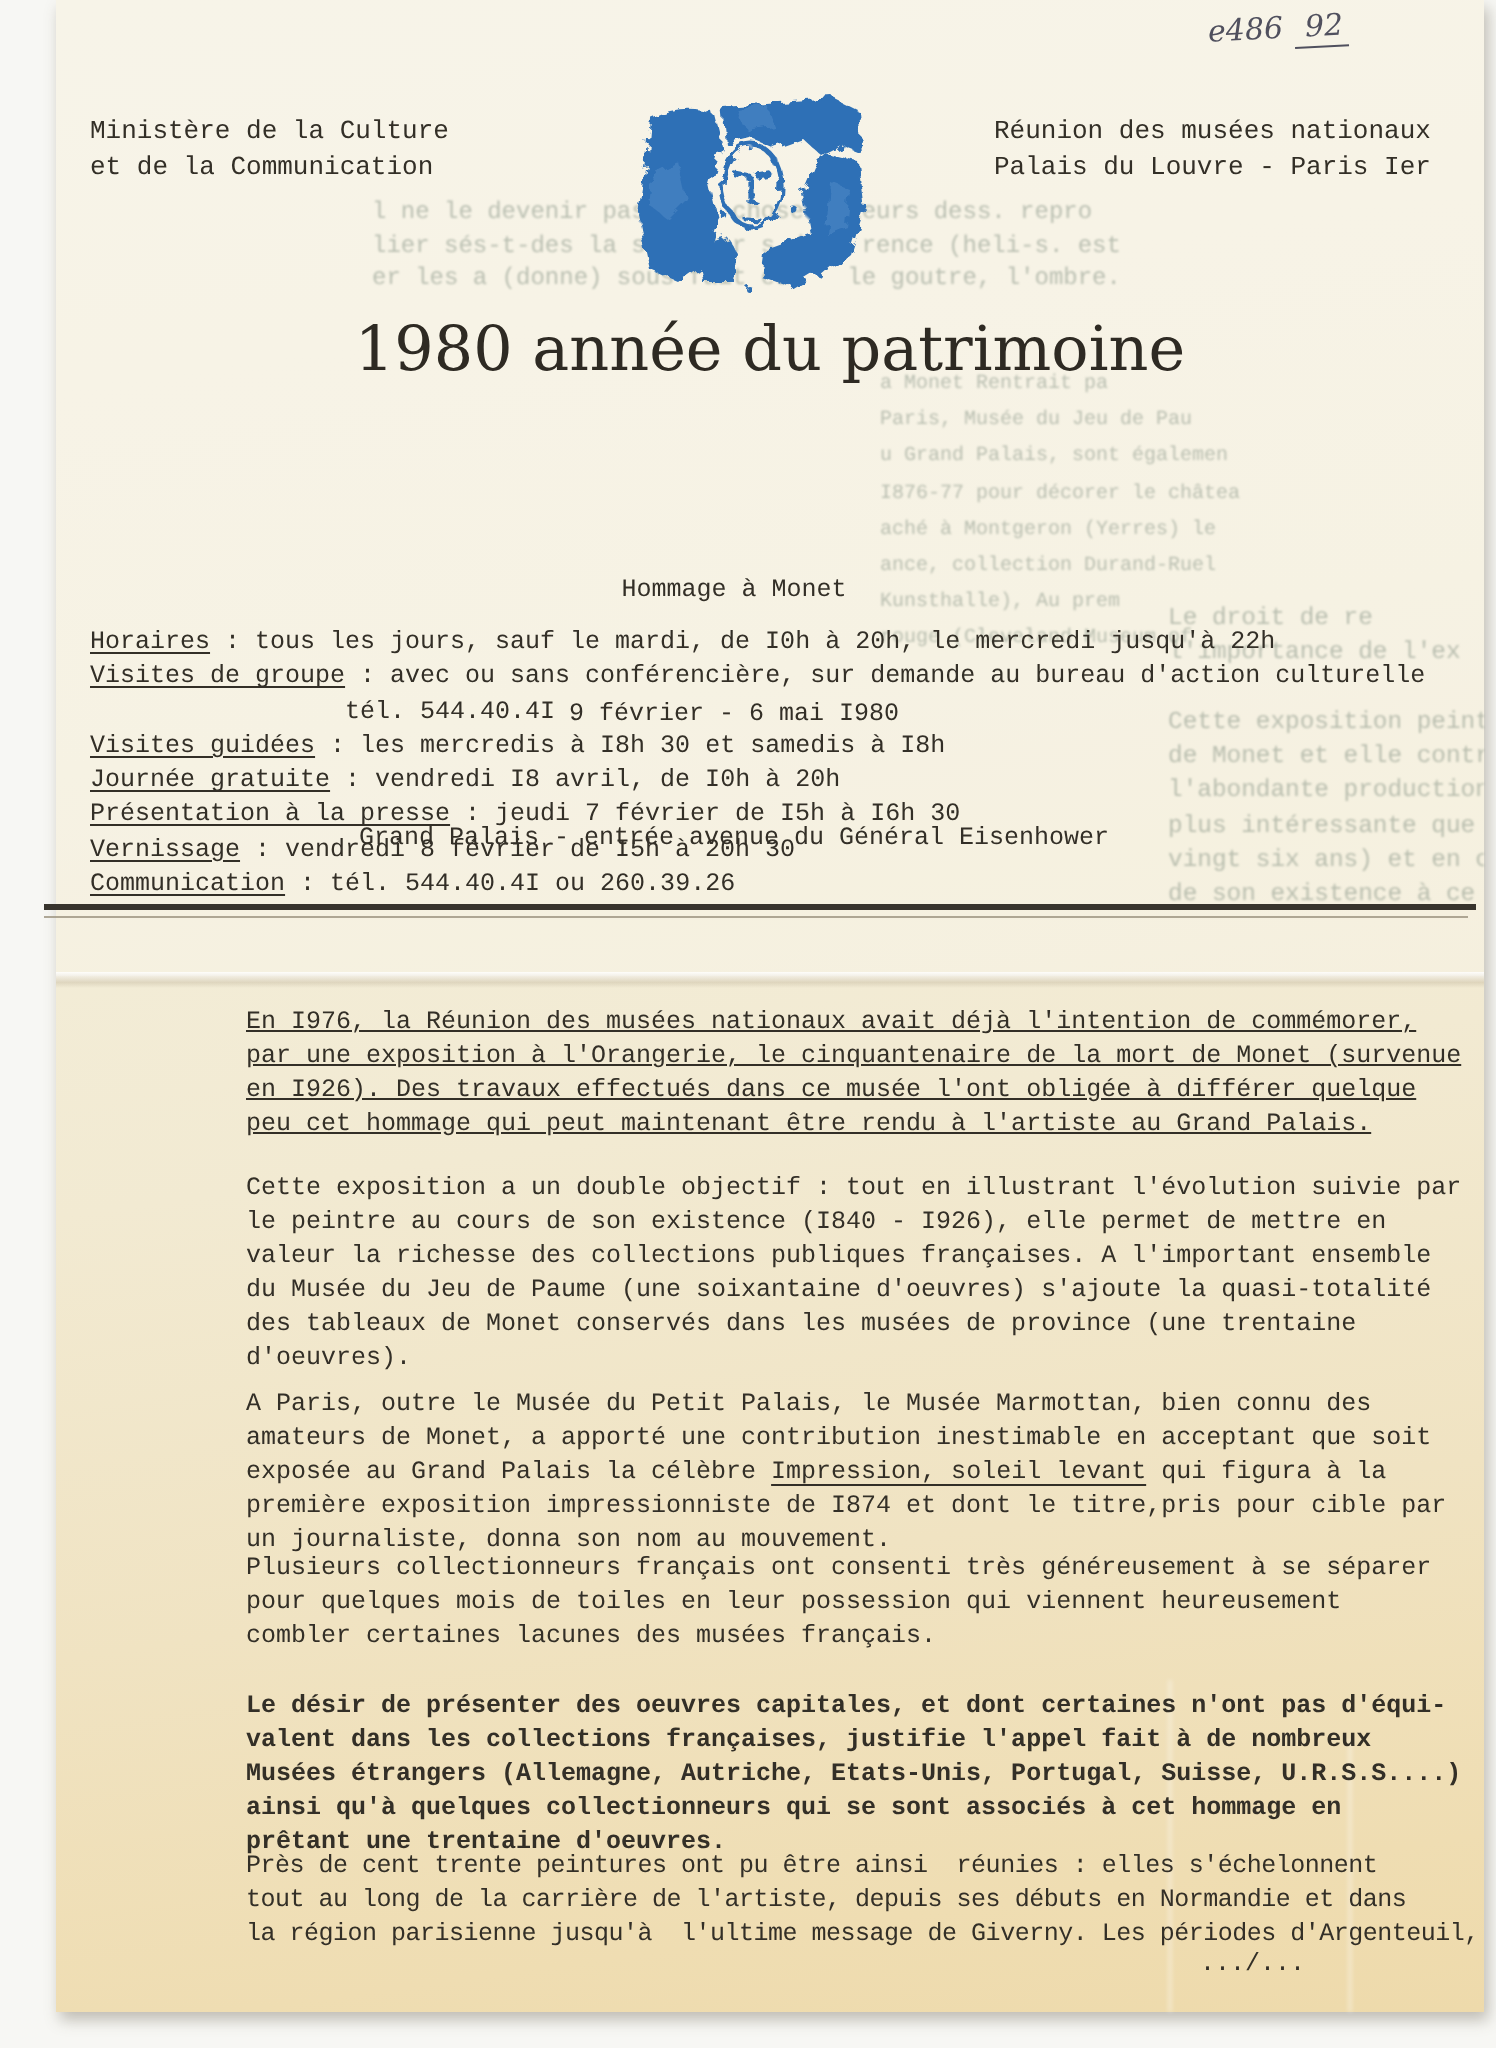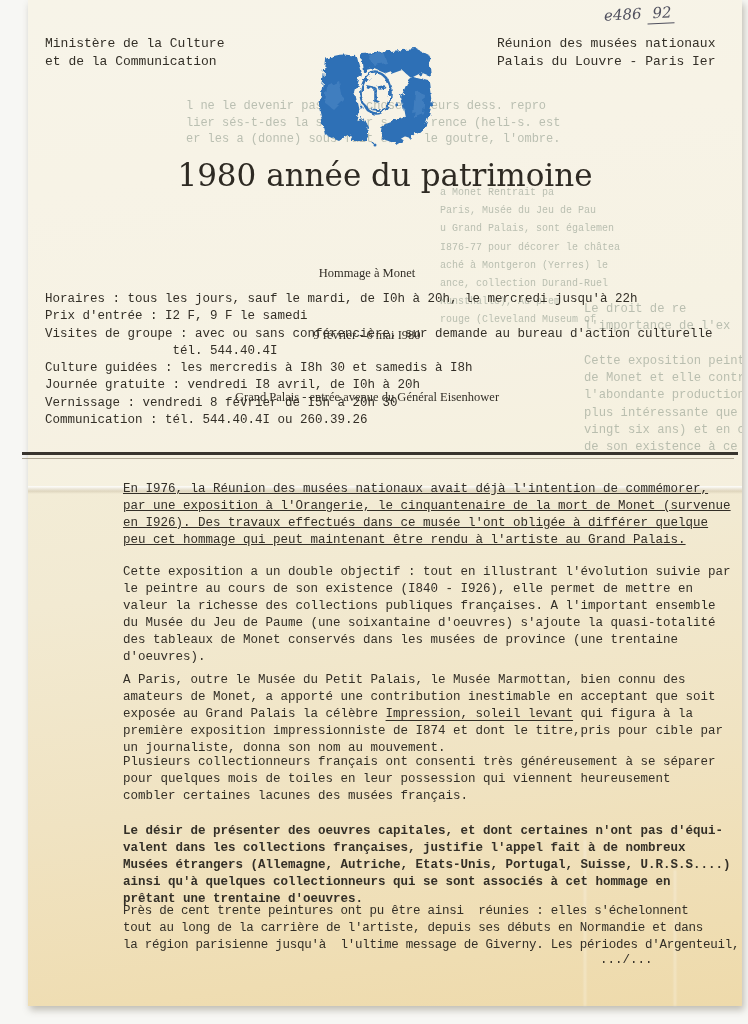--- a/index.html
+++ b/index.html
@@ -14,42 +14,42 @@
     box-shadow:2px 4px 7px rgba(90,80,60,.35);
   }
   .upper-lighten { position:absolute; left:0; top:0; width:100%; height:488px;
     background:rgba(255,255,255,.26); pointer-events:none; }
   .seam { position:absolute; left:0; top:486px; width:100%; height:8px;
     background:linear-gradient(180deg,rgba(255,255,255,.85) 0%,rgba(120,100,70,.16) 65%,rgba(255,255,255,0) 100%); }
   .crease { position:absolute; width:2px; background:rgba(255,255,255,.35); filter:blur(1px); }
   #crease1 { left:556px; top:840px; height:166px; }
   #crease2 { left:646px; top:870px; height:136px; }
 
-  .ink { color:#332f27; }
+  .ink { color:#332f27;margin-top:22px; }
   .hdr { position:absolute; font-size:13px; line-height:17.5px; white-space:pre; }
   #hdr-left { left:17px; top:35px; }
   #hdr-right { left:469px; top:35px; }
 
   .annotation { position:absolute; left:576px; top:5px;
     font-family:"DejaVu Serif","Liberation Serif",serif; font-style:italic;
     font-size:15px; color:#50505e; transform:rotate(-3deg); }
   .annotation .code2 { border-bottom:1.5px solid #50505e; margin-left:5px; padding:0 2px 1px 6px; }
 
   .logo { position:absolute; left:289px; top:47px; width:120px; height:104px; }
 
   .doc-title { position:absolute; left:0; top:157px; width:714px; text-align:center;
     font-family:"DejaVu Serif","Liberation Serif",serif; 
     font-size:31px; color:#2e2a23; }
 
   .event { position:absolute; left:0; top:221px; width:678px; text-align:center;
-    font-size:12.5px; line-height:20.8px; white-space:pre;font-family:Liberation Serif, serif; }
+    font-size:12.5px; line-height:20.8px; white-space:pre; }
 
   .info { position:absolute; left:17px; top:291px; font-size:12.5px; line-height:17.3px; }
   .info .line { white-space:pre; }
-  .lbl { text-underline-offset:2px;text-align:right; }
+  .lbl { text-decoration:underline; text-underline-offset:2px;text-align:right; }
 
   .sep1 { position:absolute; left:-6px; top:452px; width:716px; height:2.5px; background:#38342d; }
   .sep2 { position:absolute; left:-6px; top:458px; width:712px; height:1px; background:#9c9480; opacity:.8; }
 
   .para { position:absolute; left:95px; font-size:12.5px; line-height:17px; white-space:pre-wrap; }
   #p1 { top:481px;text-decoration:underline; } #p2 { top:564px; } #p3 { top:672px; }
   #p4 { top:754px; } #p5 { top:823px;font-weight:bold; } #p6 { top:903px; letter-spacing:-0.25px; }
   .u { text-decoration:underline; text-underline-offset:2.5px; }
 
   .continuation { position:absolute; left:572px; top:953px; font-size:12.5px; }
@@ -142,25 +142,25 @@
 
     <div class="doc-title">1980 année du patrimoine</div>
     <div class="event ink">
       <div>Hommage à Monet</div>
       <div>9 février - 6 mai I980</div>
       <div>Grand Palais - entrée avenue du Général Eisenhower</div>
     </div>
 
     <div class="info ink">
       <div class="line"><span class="lbl">Horaires</span><span> : tous les jours, sauf le mardi, de I0h à 20h, le mercredi jusqu'à 22h</span></div>
-      <div class="line"><span class="lbl">Prix d'entrée</span><span> : I2 F, 9 F le samedi</span></div>
       <div class="line"><span class="lbl">Visites de groupe</span><span> : avec ou sans conférencière, sur demande au bureau d'action culturelle</span></div>
       <div class="line"><span class="lbl"></span><span>                 tél. 544.40.4I</span></div>
-      <div class="line"><span class="lbl">Culture guidées</span><span> : les mercredis à I8h 30 et samedis à I8h</span></div>
+      <div class="line"><span class="lbl">Visites guidées</span><span> : les mercredis à I8h 30 et samedis à I8h</span></div>
       <div class="line"><span class="lbl">Journée gratuite</span><span> : vendredi I8 avril, de I0h à 20h</span></div>
+      <div class="line"><span class="lbl">Présentation à la presse</span><span> : jeudi 7 février de I5h à I6h 30</span></div>
       <div class="line"><span class="lbl">Vernissage</span><span> : vendredi 8 février de I5h à 20h 30</span></div>
       <div class="line"><span class="lbl">Communication</span><span> : tél. 544.40.4I ou 260.39.26</span></div>
     </div>
 
     <div class="sep1"></div>
     <div class="sep2"></div>
 
     <div class="para ink" id="p1">En I976, la Réunion des musées nationaux avait déjà l'intention de commémorer,
 par une exposition à l'Orangerie, le cinquantenaire de la mort de Monet (survenue
 en I926). Des travaux effectués dans ce musée l'ont obligée à différer quelque

